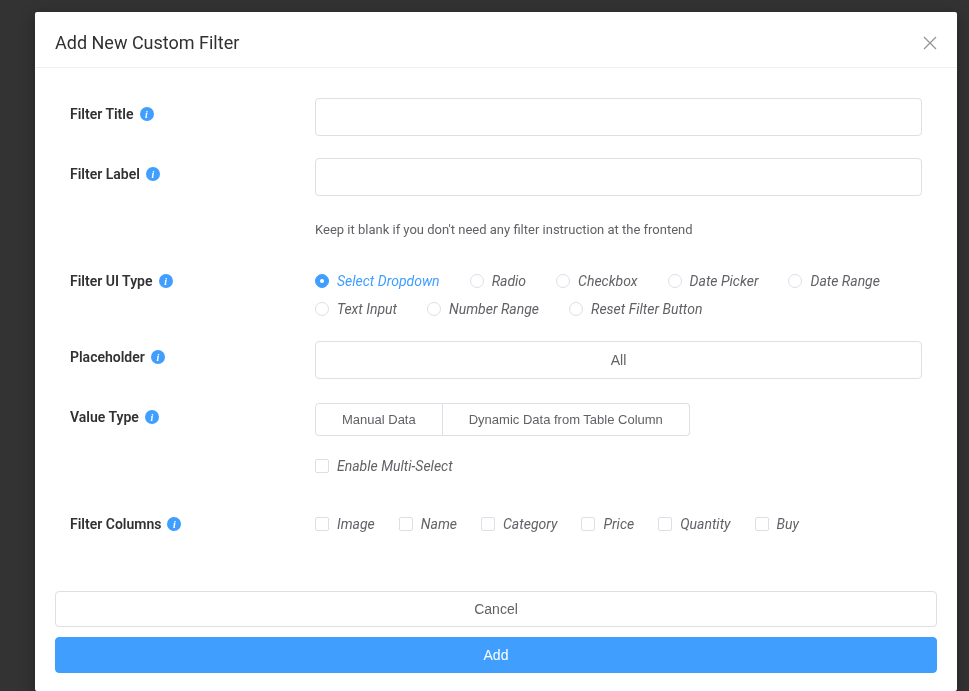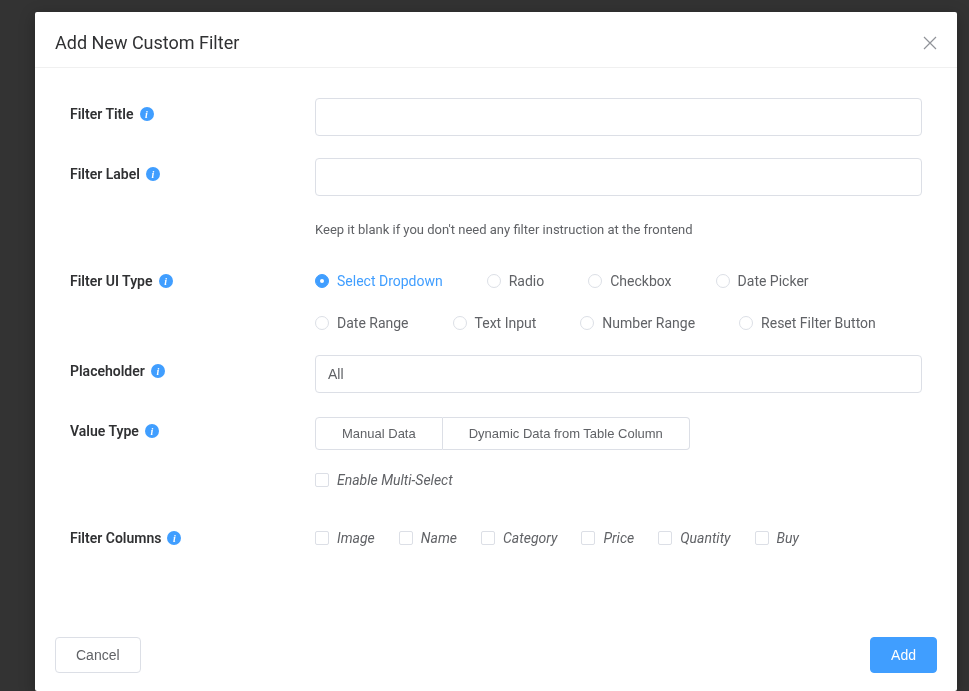--- a/index.html
+++ b/index.html
@@ -55,20 +55,21 @@
     .modal-body {
       flex: 1;
       padding: 30px 35px 10px 35px;
       overflow-y: auto;
     }
     .modal-footer {
       padding: 16px 20px 18px 20px;
       display: flex;
       justify-content: space-between;
       gap: 10px;
+      flex-direction: column;
     }
     .form-row {
       display: flex;
       align-items: flex-start;
       margin-bottom: 22px;
     }
     .form-label {
       width: 245px;
       text-align: right;
       padding-right: 12px;
@@ -101,32 +102,34 @@
     }
     .text-input {
       width: 100%;
       height: 38px;
       padding: 0 12px;
       border: 1px solid #dcdfe6;
       border-radius: 4px;
       font-size: 14px;
       color: #606266;
       outline: none;
+      text-align: center;
     }
     .help-text {
       font-size: 13px;
       color: #606266;
       margin-top: 26px;
       margin-left: 0;
     }
     .radio-group {
       display: flex;
       flex-wrap: wrap;
-      gap: 14px;
+      gap: 0;
       padding-top: 8px;
+      font-style: italic;
     }
     .radio-item {
       display: inline-flex;
       align-items: center;
       margin-right: 30px;
       margin-bottom: 12px;
       cursor: pointer;
     }
     .radio-circle {
       width: 14px;

